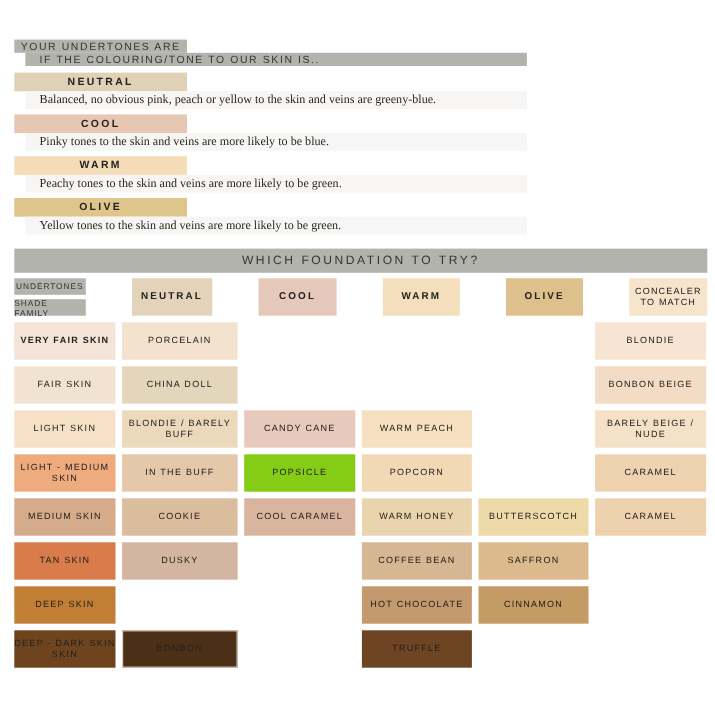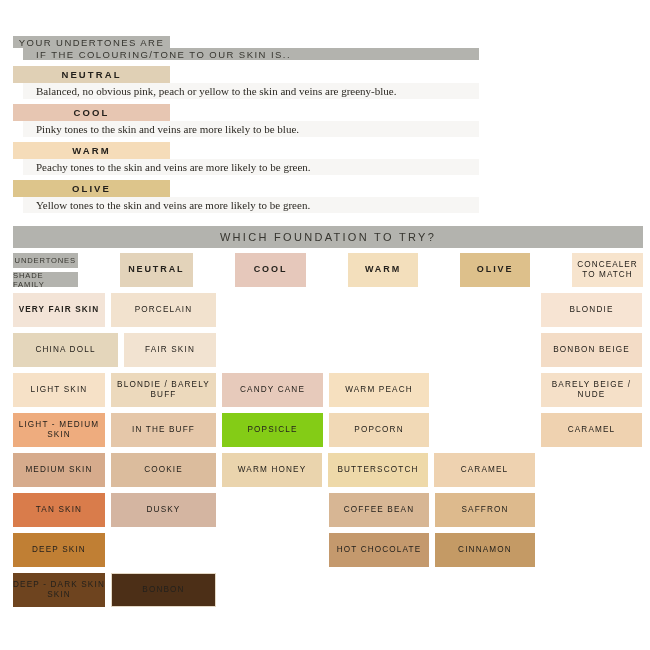--- a/index.html
+++ b/index.html
@@ -226,22 +226,22 @@
       <div id="grid-body">
           <div class="grid-row">
             <div class="cell c0" style="background-color: rgb(243, 228, 215); font-weight: bold;">VERY FAIR SKIN</div>
             <div class="cell c1" style="background-color: rgb(242, 226, 206);">PORCELAIN</div>
             <div class="cell c2 empty" style="background-color: transparent;"></div>
             <div class="cell c3 empty" style="background-color: transparent;"></div>
             <div class="cell c4 empty" style="background-color: transparent;"></div>
             <div class="cell c5" style="background-color: rgb(247, 228, 211);">BLONDIE</div>
           </div>
           <div class="grid-row">
+            <div class="cell c0" style="background-color: rgb(242, 227, 209);">FAIR SKIN</div>
             <div class="cell c1" style="background-color: rgb(228, 214, 187);">CHINA DOLL</div>
-            <div class="cell c0" style="background-color: rgb(242, 227, 209);">FAIR SKIN</div>
             <div class="cell c2 empty" style="background-color: transparent;"></div>
             <div class="cell c3 empty" style="background-color: transparent;"></div>
             <div class="cell c4 empty" style="background-color: transparent;"></div>
             <div class="cell c5" style="background-color: rgb(243, 220, 198);">BONBON BEIGE</div>
           </div>
           <div class="grid-row">
             <div class="cell c0" style="background-color: rgb(246, 225, 199);">LIGHT SKIN</div>
             <div class="cell c1" style="background-color: rgb(236, 217, 188);">BLONDIE / BARELY BUFF</div>
             <div class="cell c2" style="background-color: rgb(231, 202, 187);">CANDY CANE</div>
             <div class="cell c3" style="background-color: rgb(246, 224, 191);">WARM PEACH</div>
@@ -252,20 +252,21 @@
             <div class="cell c0" style="background-color: rgb(238, 172, 126);">LIGHT - MEDIUM SKIN</div>
             <div class="cell c1" style="background-color: rgb(229, 199, 169);">IN THE BUFF</div>
             <div class="cell c2" style="background-color: #84cc16;">POPSICLE</div>
             <div class="cell c3" style="background-color: rgb(241, 217, 182);">POPCORN</div>
             <div class="cell c4 empty" style="background-color: transparent;"></div>
             <div class="cell c5" style="background-color: rgb(239, 210, 176);">CARAMEL</div>
           </div>
           <div class="grid-row">
             <div class="cell c0" style="background-color: rgb(214, 171, 140);">MEDIUM SKIN</div>
             <div class="cell c1" style="background-color: rgb(219, 188, 157);">COOKIE</div>
+            <div class="cell c2" style="background-color: rgb(217, 181, 159);">COOL CARAMEL</div>
             <div class="cell c3" style="background-color: rgb(234, 212, 173);">WARM HONEY</div>
             <div class="cell c4" style="background-color: rgb(238, 217, 169);">BUTTERSCOTCH</div>
             <div class="cell c5" style="background-color: rgb(238, 210, 176);">CARAMEL</div>
           </div>
           <div class="grid-row">
             <div class="cell c0" style="background-color: rgb(217, 124, 75);">TAN SKIN</div>
             <div class="cell c1" style="background-color: rgb(212, 181, 161);">DUSKY</div>
             <div class="cell c2 empty" style="background-color: transparent;"></div>
             <div class="cell c3" style="background-color: rgb(215, 182, 148);">COFFEE BEAN</div>
             <div class="cell c4" style="background-color: rgb(221, 186, 141);">SAFFRON</div>
@@ -276,20 +277,21 @@
             <div class="cell c1 empty" style="background-color: transparent;"></div>
             <div class="cell c2 empty" style="background-color: transparent;"></div>
             <div class="cell c3" style="background-color: rgb(196, 153, 109);">HOT CHOCOLATE</div>
             <div class="cell c4" style="background-color: rgb(196, 154, 101);">CINNAMON</div>
             <div class="cell c5 empty" style="background-color: transparent;"></div>
           </div>
           <div class="grid-row">
             <div class="cell c0" style="background-color: rgb(110, 68, 31);">DEEP - DARK SKIN SKIN</div>
             <div class="cell c1 bordered" style="background-color: rgb(76, 47, 23);">BONBON</div>
             <div class="cell c2 empty" style="background-color: transparent;"></div>
+            <div class="cell c3" style="background-color: rgb(109, 69, 34);">TRUFFLE</div>
             <div class="cell c4 empty" style="background-color: transparent;"></div>
             <div class="cell c5 empty" style="background-color: transparent;"></div>
           </div>
         </div>
 
     </div>
   </div>
 
 </div>
 

